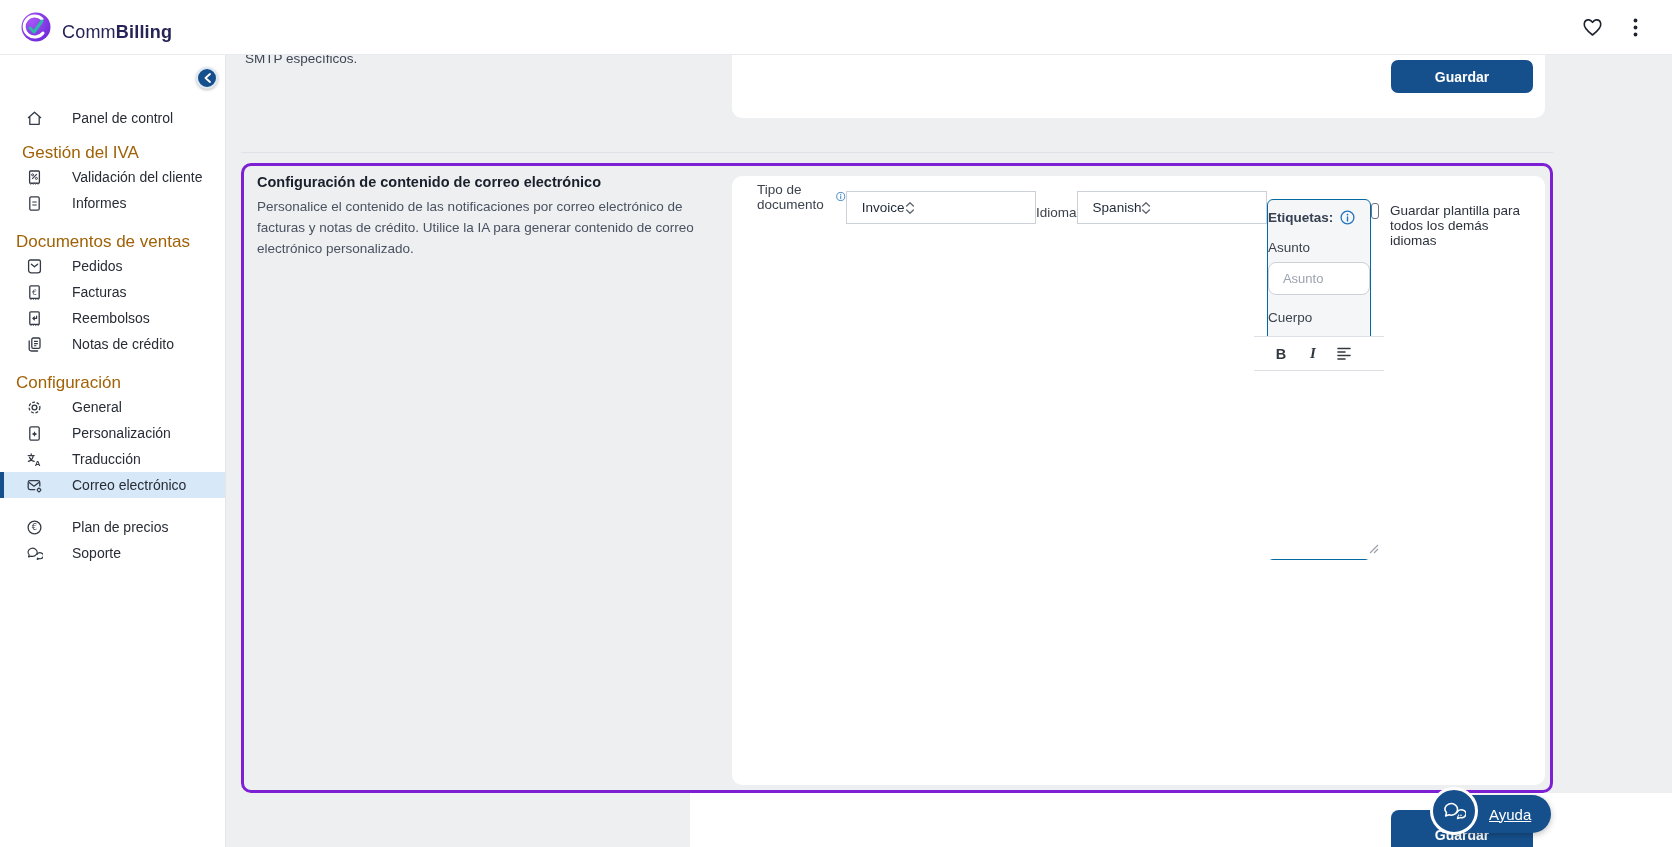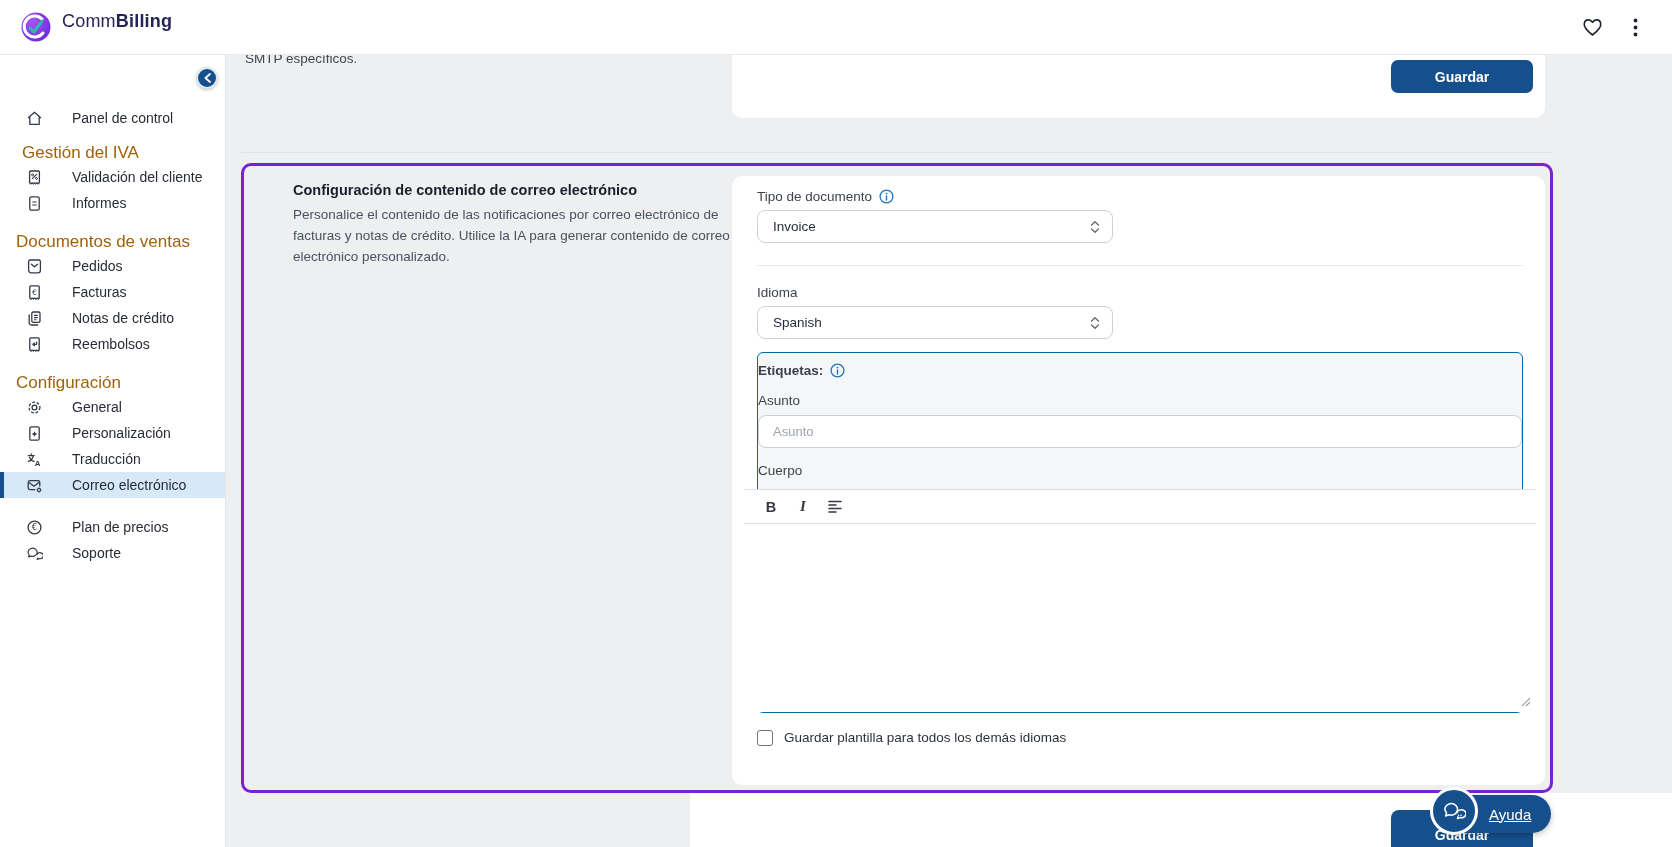--- a/index.html
+++ b/index.html
@@ -9,21 +9,21 @@
     background:#ffffff; color:#272c35; font-size:14px;
   }
   .app { position:relative; width:1672px; height:847px; overflow:hidden; }
 
   
   .header {
     position:absolute; top:0; left:0; right:0; height:55px; background:#fff;
     border-bottom:1px solid #e8eaed; display:flex; align-items:center;
     justify-content:space-between; padding:0 34px 0 20px; z-index:40;
   }
-  .logo { display:flex; align-items:flex-start; gap:10px; cursor:pointer; }
+  .logo { display:flex; align-items:flex-end; gap:10px; cursor:pointer; }
   .logo-mark { width:32px; height:32px; }
   .logo-text { font-size:18px; letter-spacing:.2px; color:#262357; }
   .logo-text .bold { font-weight:800; }
   .header-actions { display:flex; align-items:center; gap:30px; }
   .icon-btn { background:none; border:none; cursor:pointer; display:flex; align-items:center; }
 
   
   .sidebar {
     position:absolute; top:55px; left:0; bottom:0; width:226px; background:#fff;
     border-right:1px solid #e4e6e9; z-index:30;
@@ -62,32 +62,32 @@
     font-family:"Liberation Sans","DejaVu Sans",sans-serif;
   }
   .prev-card .btn-primary { position:absolute; right:12px; bottom:25px; }
   .section-divider { position:absolute; left:15px; top:97px; width:1312px; height:1px; background:#dfe2e6; }
 
   
   .purple-section {
     position:absolute; left:15px; top:108px; width:1312px; height:630px;
     border:3px solid #7d20d4; border-radius:10px; background:#edeff1;
   }
-  .section-desc { position:absolute; left:13px; top:16px; width:452px;margin-left:36px; }
+  .section-desc { position:absolute; left:13px; top:8px; width:452px; }
   .section-desc h3 { font-size:14.5px; font-weight:700; color:#1a202b; }
   .section-desc p { margin-top:7px; font-size:13.5px; color:#4a5260; line-height:1.55; }
 
   .form-card {
     position:absolute; left:488px; top:10px; width:813px; height:609px; background:#fff;
-    border-radius:10px; padding:10px 22px 0 25px; display:flex; flex-direction:column;
+    border-radius:10px; padding:10px 22px 0 25px; display:flex; flex-direction:row;
   }
   .field-label { font-size:13.5px; color:#3c434d; display:flex; align-items:center; gap:7px; height:17px; }
   .select-box {
-    margin-top:5px; width:356px; height:33px; border:1px solid #ccd1d7; border-radius:8px;
-    background:#fff; display:flex; align-items:center; justify-content:space-between;
+    margin-top:5px; width:356px; height:33px; border:1px solid #ccd1d7; border-radius:0;
+    background:#fff; display:flex; align-items:center; 
     padding:0 12px 0 15px; font-size:13.5px; color:#1f2937; cursor:pointer;
   }
   .hr { margin-top:22px; border:none; border-top:1px solid #e6e8eb; height:0; }
   .lbl-mt { margin-top:18px; }
   .content-row { margin-top:23px; display:flex; align-items:center; justify-content:space-between; height:18px; }
   .ai-link {
     display:flex; align-items:center; gap:7px; background:none; border:none; cursor:pointer;
     font-size:13.5px; font-weight:700; color:#1b56c5;
     font-family:"Liberation Sans","DejaVu Sans",sans-serif;
   }
@@ -226,33 +226,33 @@
       <div class="nav-item">
         <svg width="17" height="17" viewBox="0 0 17 17">
             <rect x="3.8" y="1.8" width="9.4" height="12.6" rx="1" fill="none" stroke="#333a45" stroke-width="1.3"></rect>
             <path d="M3.8 14.4 l1.2 1 1.2-1 1.2 1 1.2-1 1.2 1 1.2-1 1.2 1 1.2-1" fill="none" stroke="#333a45" stroke-width="1"></path>
             <text x="8.5" y="10.6" text-anchor="middle" font-size="7.5" fill="#333a45" font-family="DejaVu Sans">€</text>
           </svg>
         <span>Facturas</span>
       </div>
       <div class="nav-item">
         <svg width="17" height="17" viewBox="0 0 17 17">
+            <rect x="3.8" y="1.8" width="9.4" height="12.6" rx="1" fill="none" stroke="#333a45" stroke-width="1.3"></rect>
+            <path d="M3.8 14.4 l1.2 1 1.2-1 1.2 1 1.2-1 1.2 1 1.2-1 1.2 1 1.2-1" fill="none" stroke="#333a45" stroke-width="1"></path>
+            <path d="M10.6 6 v2.4 h-3.6 M8.4 7 l-1.6 1.4 1.6 1.4" fill="none" stroke="#333a45" stroke-width="1.2" stroke-linecap="round" stroke-linejoin="round"></path>
+          </svg>
+        <span>Reembolsos</span>
+      </div>
+      <div class="nav-item">
+        <svg width="17" height="17" viewBox="0 0 17 17">
             <rect x="5.8" y="2" width="8.2" height="10.4" rx="1.4" fill="none" stroke="#333a45" stroke-width="1.3"></rect>
             <path d="M3.2 5 v8 a2 2 0 0 0 2 2 h6.4" fill="none" stroke="#333a45" stroke-width="1.3" stroke-linecap="round"></path>
             <path d="M8 5.4 h3.8 M8 7.6 h3.8 M8 9.8 h2.4" stroke="#333a45" stroke-width="1.1"></path>
           </svg>
         <span>Notas de crédito</span>
-      </div>
-      <div class="nav-item">
-        <svg width="17" height="17" viewBox="0 0 17 17">
-            <rect x="3.8" y="1.8" width="9.4" height="12.6" rx="1" fill="none" stroke="#333a45" stroke-width="1.3"></rect>
-            <path d="M3.8 14.4 l1.2 1 1.2-1 1.2 1 1.2-1 1.2 1 1.2-1 1.2 1 1.2-1" fill="none" stroke="#333a45" stroke-width="1"></path>
-            <path d="M10.6 6 v2.4 h-3.6 M8.4 7 l-1.6 1.4 1.6 1.4" fill="none" stroke="#333a45" stroke-width="1.2" stroke-linecap="round" stroke-linejoin="round"></path>
-          </svg>
-        <span>Reembolsos</span>
       </div>
 
       <div class="nav-section mt18">Configuración</div>
       <div class="nav-item mt3">
         <svg width="17" height="17" viewBox="0 0 17 17">
             <circle cx="8.5" cy="8.5" r="2.4" fill="none" stroke="#333a45" stroke-width="1.3"></circle>
             <circle cx="8.5" cy="8.5" r="5.4" fill="none" stroke="#333a45" stroke-width="1.3" stroke-dasharray="2.8 1.7"></circle>
           </svg>
         <span>General</span>
       </div>

